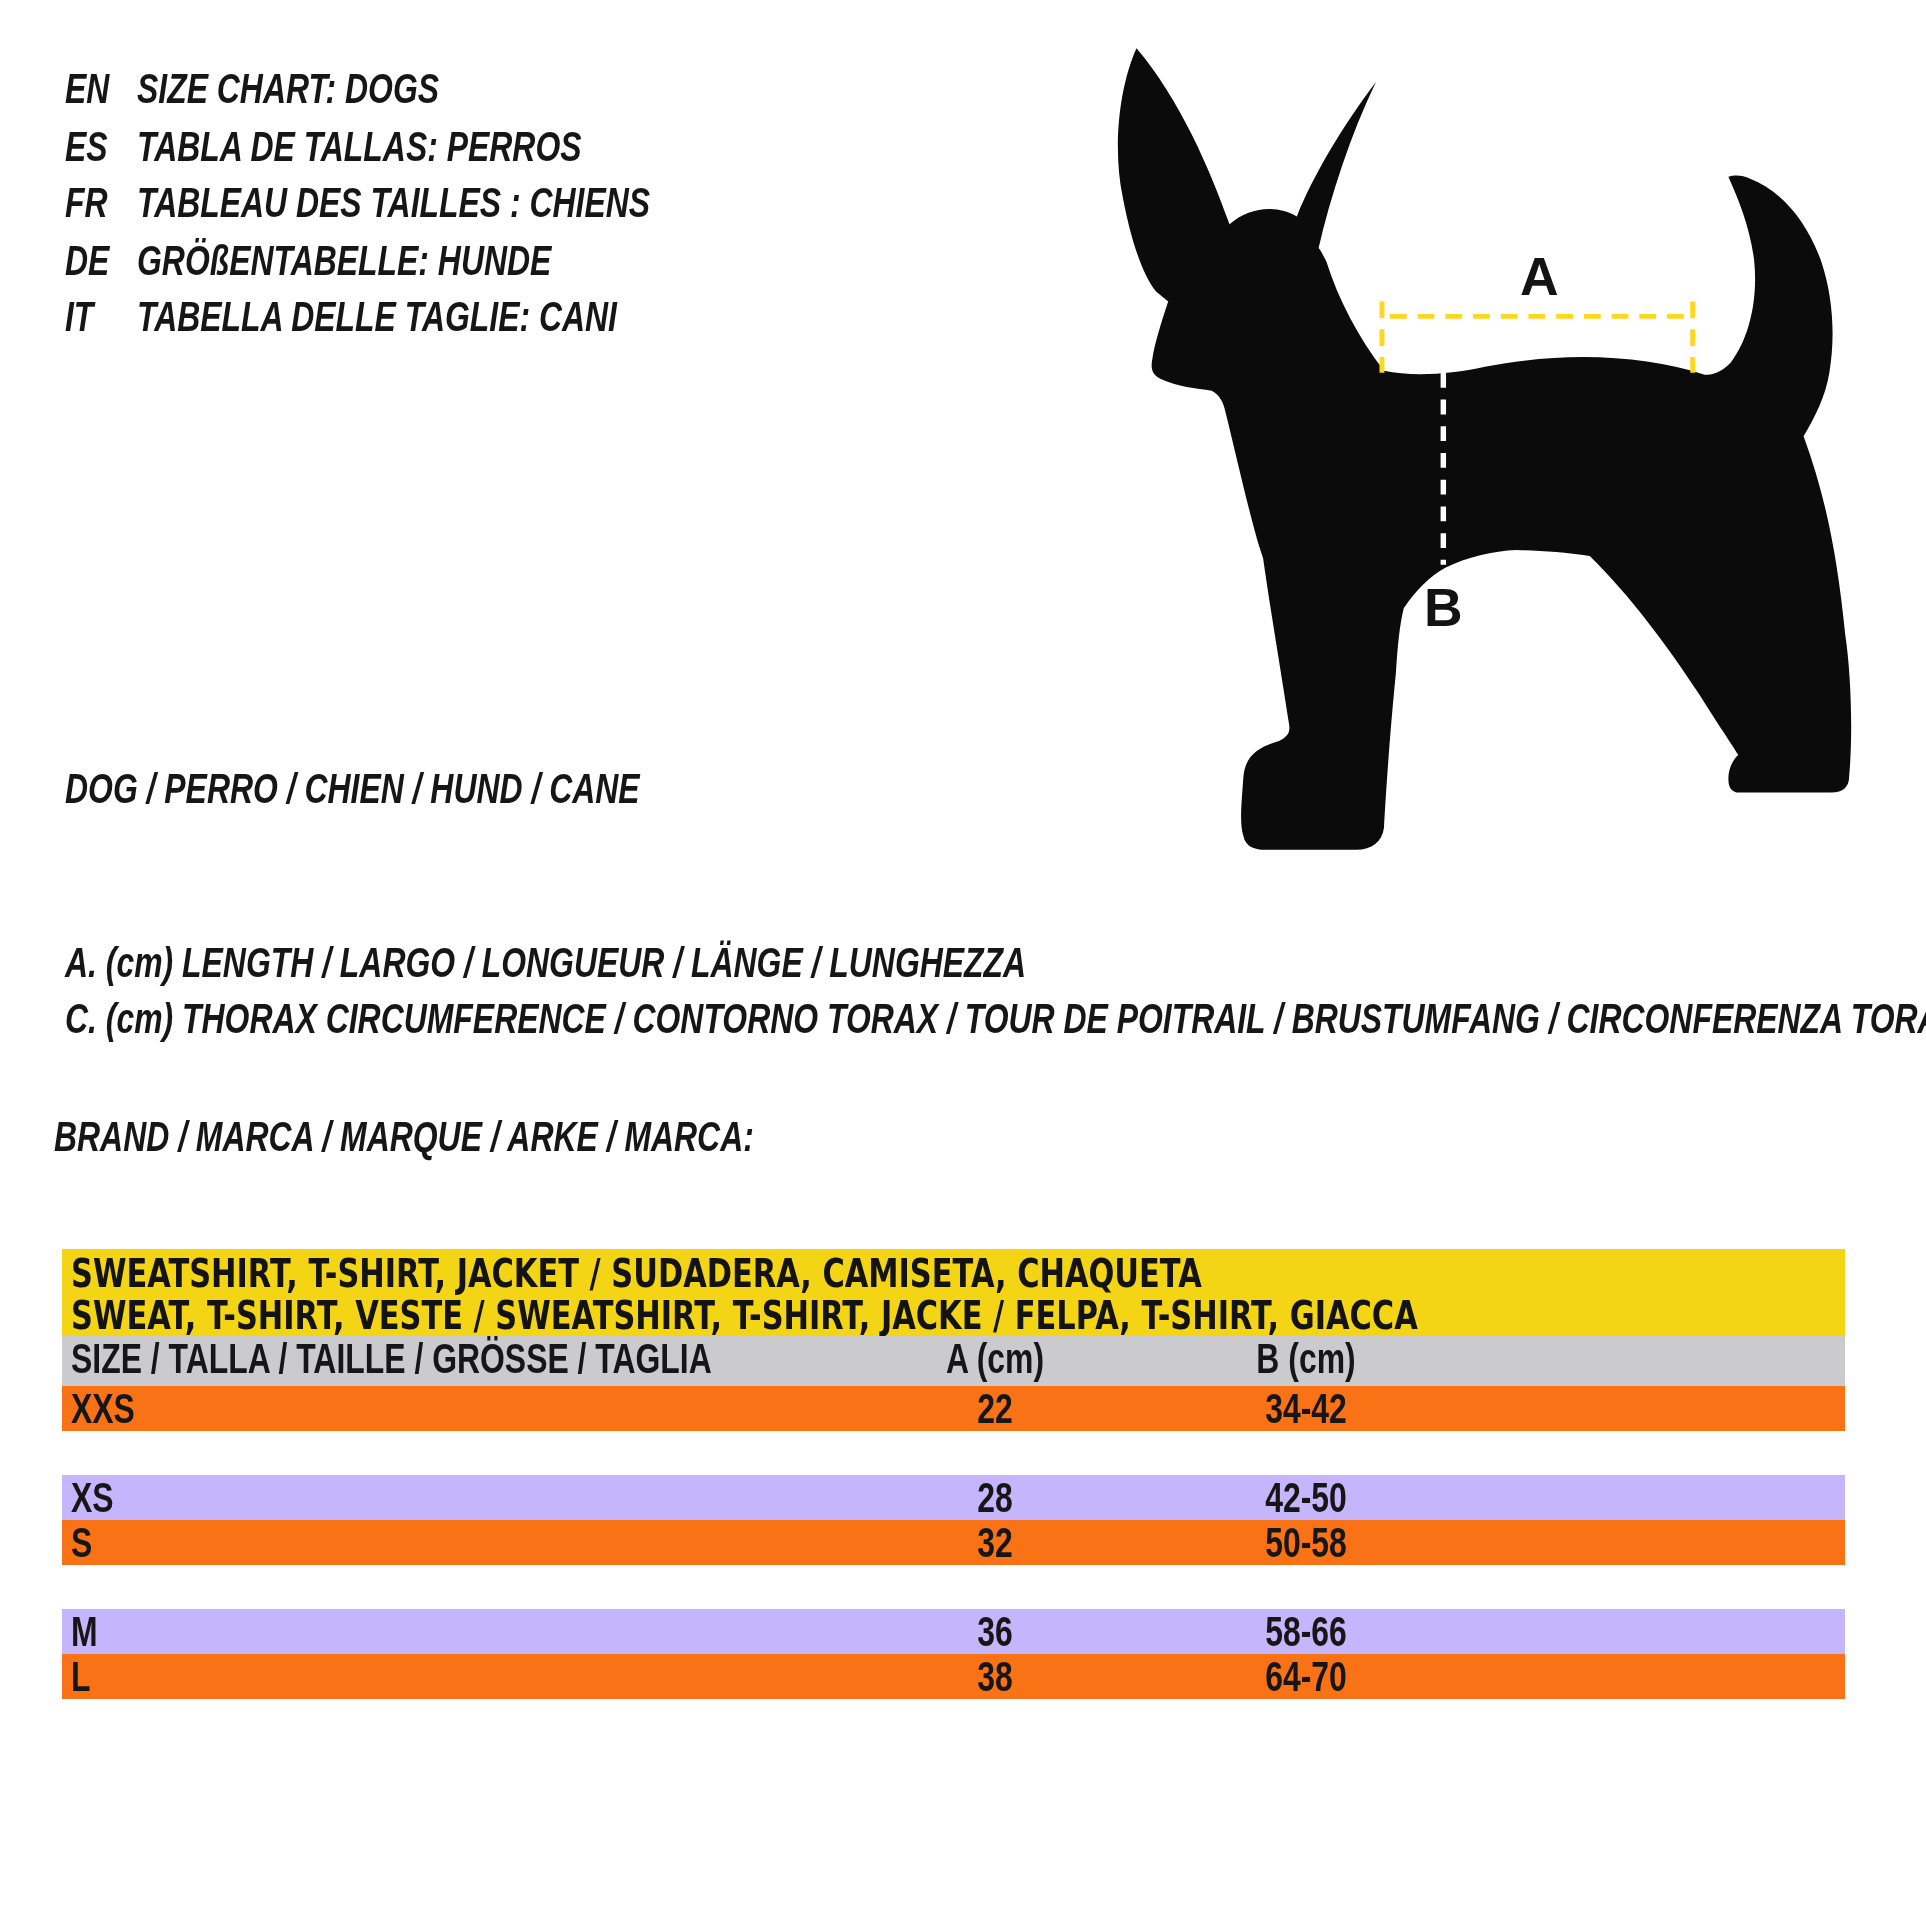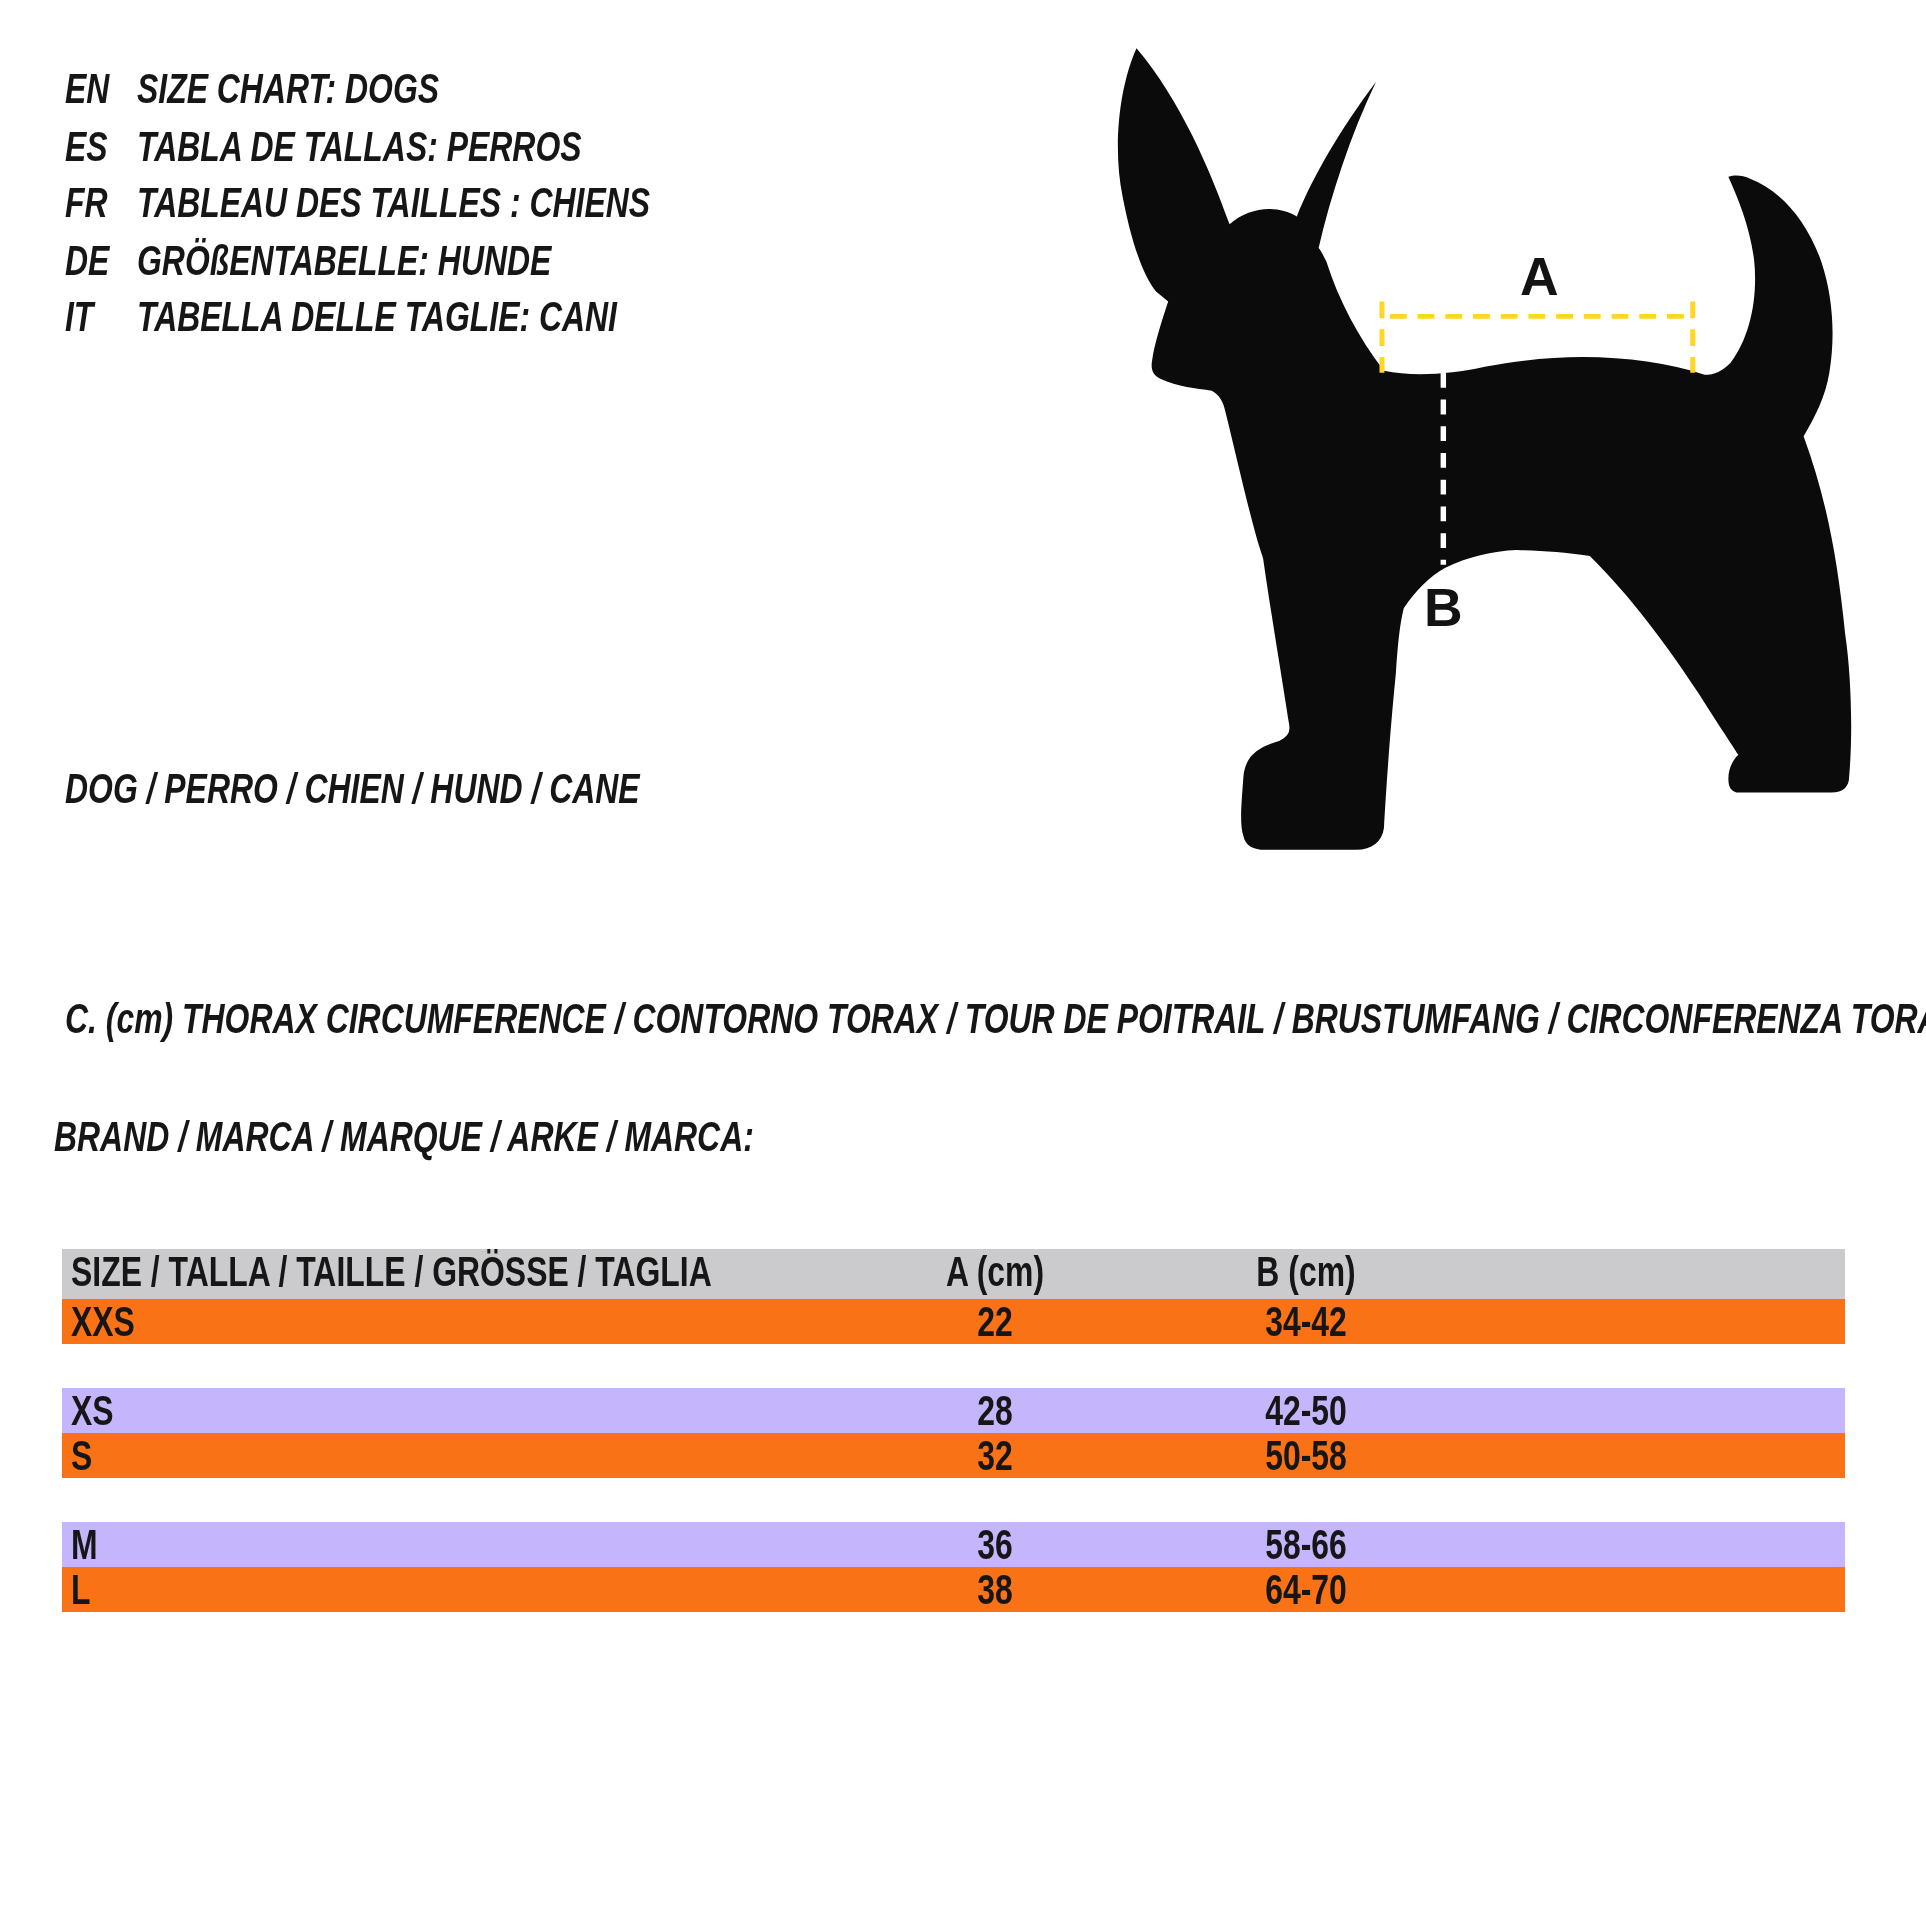--- a/index.html
+++ b/index.html
@@ -116,29 +116,40 @@
 
     <line x1="358" y1="336" x2="358" y2="530" stroke="#FFFFFF" stroke-width="5.5" stroke-dasharray="15 12" fill="none"></line>
     <text x="455" y="257" font-size="54" fill="#131313" text-anchor="middle">A</text>
     <text x="358" y="592" font-size="54" fill="#131313" text-anchor="middle">B</text>
   </svg>
 
   <div class="txt" style="left:65px;top:767px">
     <span class="cn">DOG / PERRO / CHIEN / HUND / CANE</span>
   </div>
 
+  <div class="txt" style="left:65px;top:941px">
+    <span class="cn">A. (cm) LENGTH / LARGO / LONGUEUR / LÄNGE / LUNGHEZZA</span>
+  </div>
   <div class="txt" style="left:65px;top:997px">
     <span class="cn">C. (cm) THORAX CIRCUMFERENCE / CONTORNO TORAX / TOUR DE POITRAIL / BRUSTUMFANG / CIRCONFERENZA TORACE</span>
   </div>
 
   <div class="txt" style="left:54px;top:1115px">
     <span class="cn">BRAND / MARCA / MARQUE / ARKE / MARCA:</span>
   </div>
 
   <div class="size-table">
+    <div class="banner">
+      <div class="banner-line">
+        <span class="cn">SWEATSHIRT, T-SHIRT, JACKET / SUDADERA, CAMISETA, CHAQUETA</span>
+      </div>
+      <div class="banner-line">
+        <span class="cn">SWEAT, T-SHIRT, VESTE / SWEATSHIRT, T-SHIRT, JACKE / FELPA, T-SHIRT, GIACCA</span>
+      </div>
+    </div>
 
     <div class="thead">
       <span class="cell-left"><span class="cn">SIZE / TALLA / TAILLE / GRÖSSE / TAGLIA</span></span>
       <span class="cell-center col-a"><span class="cnc">A (cm)</span></span>
       <span class="cell-center col-b"><span class="cnc">B (cm)</span></span>
     </div>
 
     <div class="trow">
       <span class="cell-left"><span class="cn">XXS</span></span>
       <span class="cell-center col-a"><span class="cnc">22</span></span>

